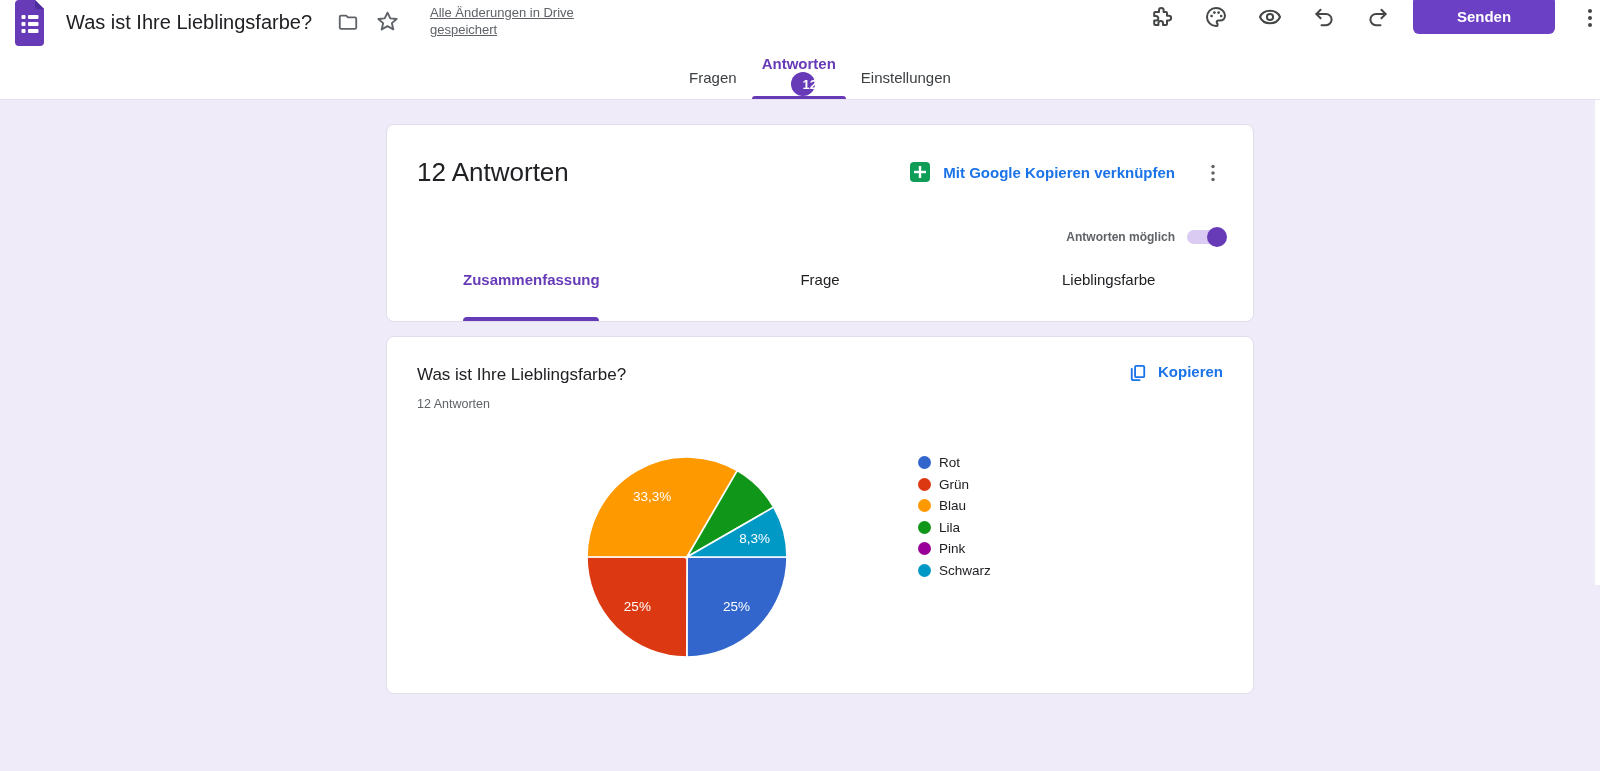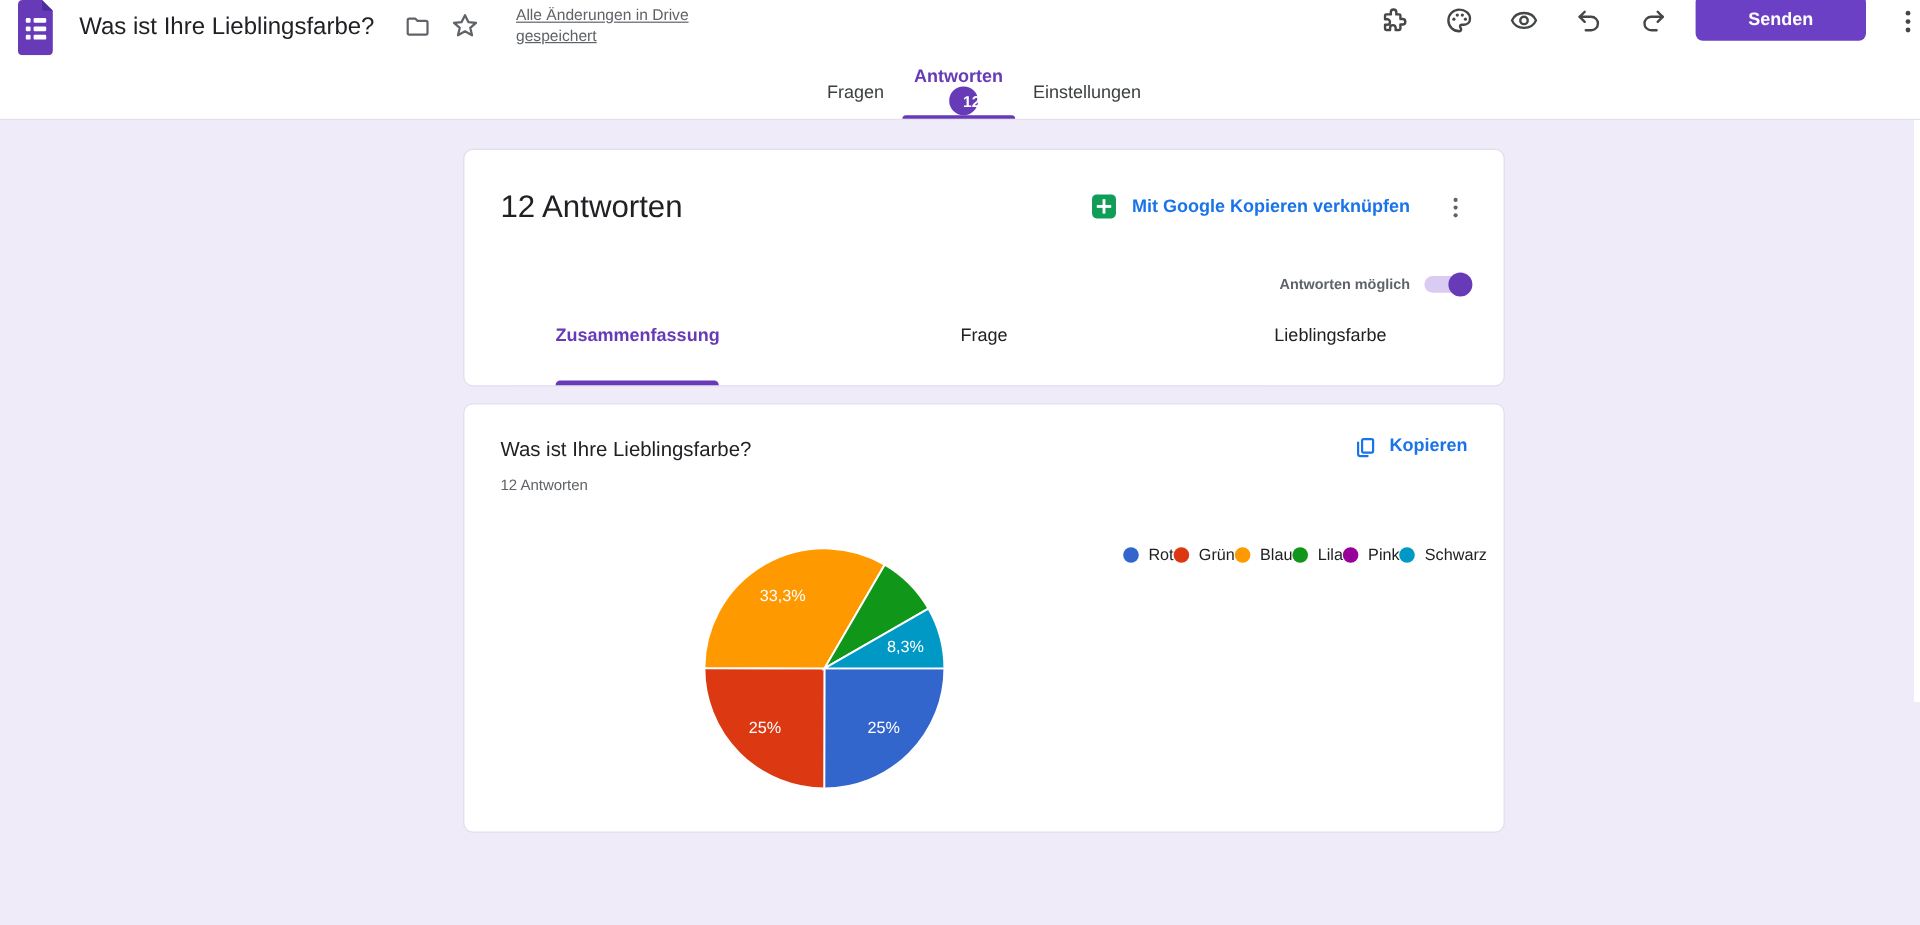--- a/index.html
+++ b/index.html
@@ -58,21 +58,21 @@
   .subtab.active{color:var(--accent);font-weight:bold;}
   .subtab.active .subtab-underline{position:absolute;bottom:0;left:50%;transform:translateX(-50%);width:136px;height:4px;background:var(--accent);border-radius:4px 4px 0 0;}
 
   .question-title{position:absolute;left:30px;top:28px;font-size:17px;color:var(--text-primary);}
   .copy-btn{position:absolute;right:30px;top:26px;display:flex;align-items:flex-start;gap:10px;cursor:pointer;}
   .copy-label{font-size:15px;font-weight:bold;color:var(--link);}
   .response-count{position:absolute;left:30px;top:60px;font-size:12.5px;color:var(--text-secondary);}
 
   .pie-svg{position:absolute;left:198px;top:118px;width:204px;height:204px;}
   .pie-label{font-size:13.5px;fill:#fff;text-anchor:middle;font-family:"Liberation Sans",sans-serif;}
-  .legend{position:absolute;left:549px;top:115px;display:flex;flex-direction:row;}
+  .legend{position:absolute;left:531px;top:115px;display:flex;flex-direction:column;}
   .legend-item{display:flex;align-items:center;gap:8px;height:21.5px;}
   .legend-dot{width:13px;height:13px;border-radius:50%;flex:none;}
   .legend-label{font-size:13.5px;color:var(--text-primary);}
 
   .scrollbar-strip{position:absolute;right:0;top:100px;width:5px;height:485px;background:#ffffff;cursor:pointer;}
 </style>
 </head>
 <body>
 
 <div class="header">

